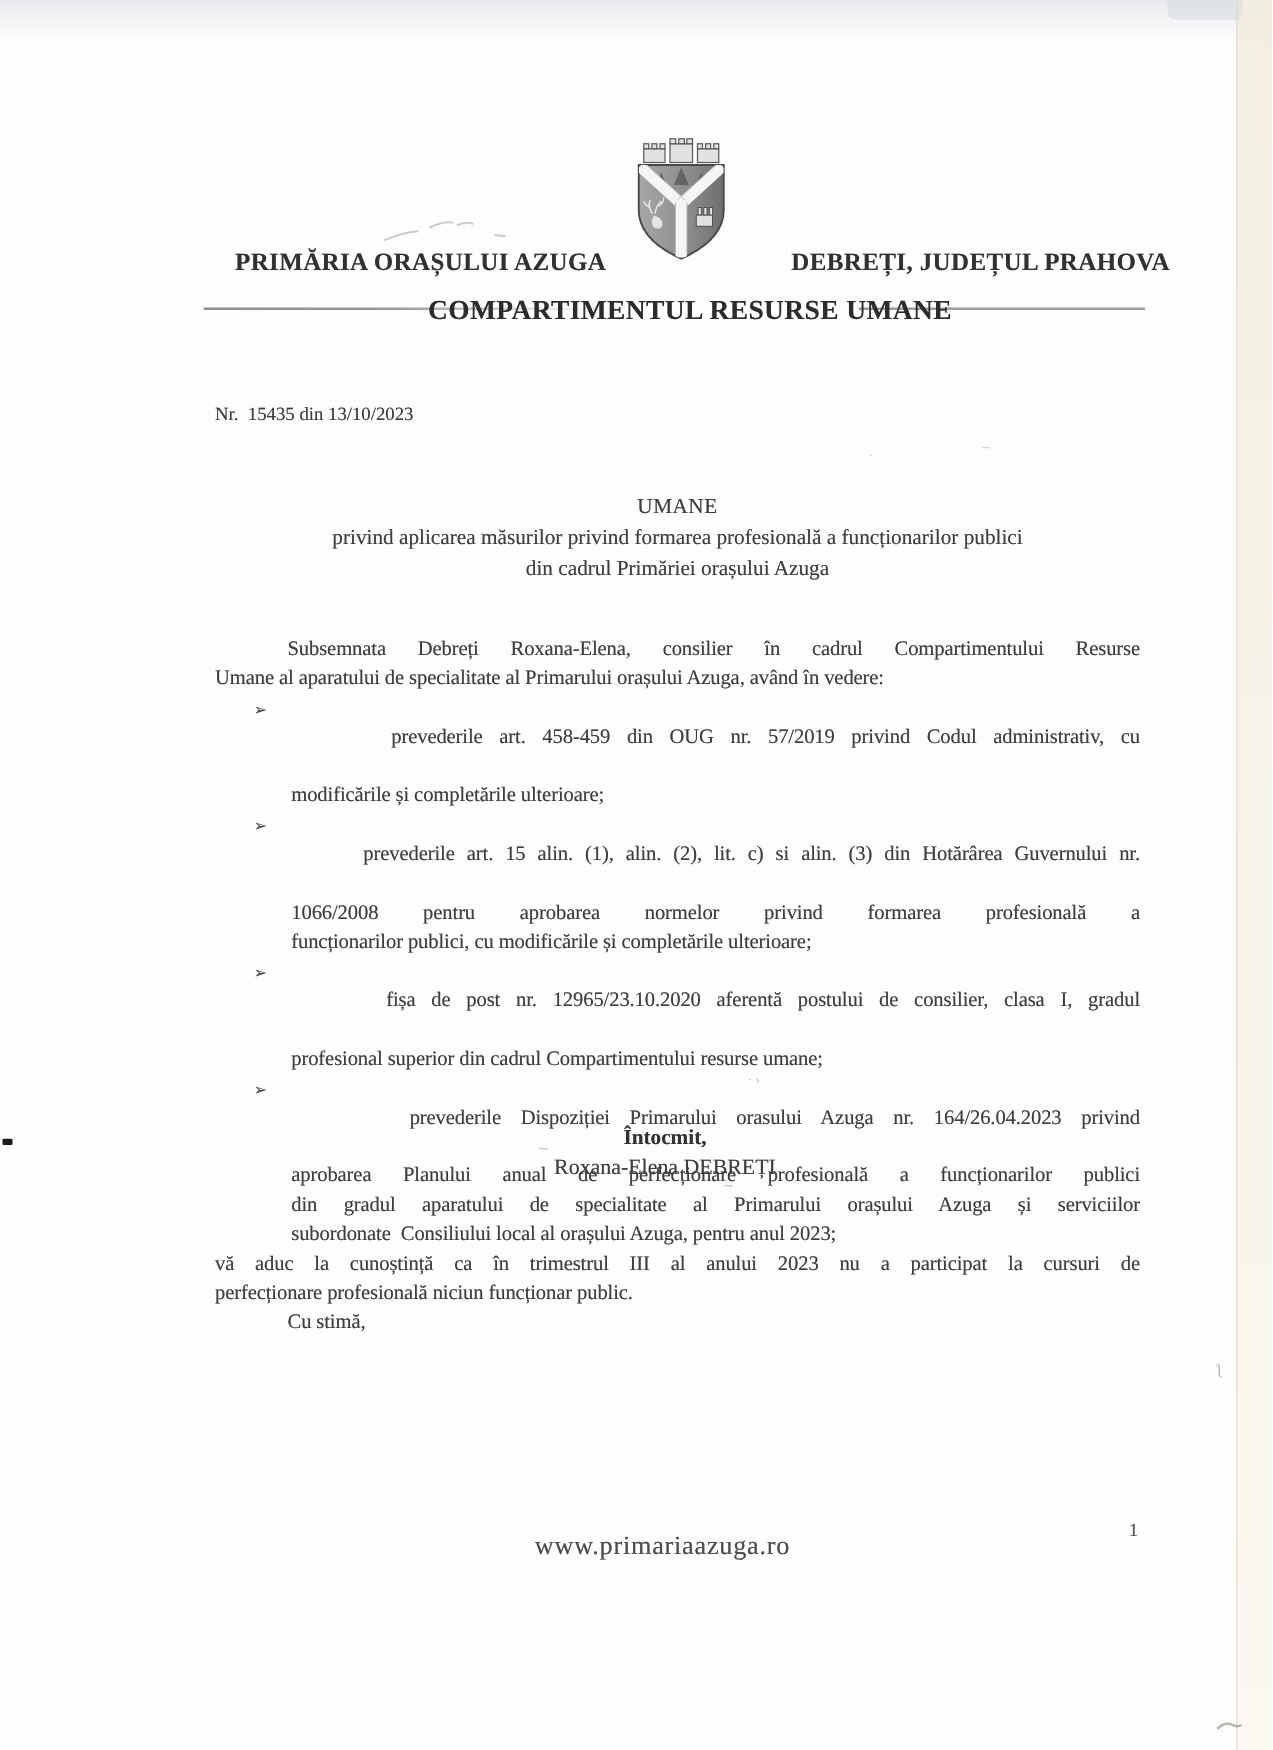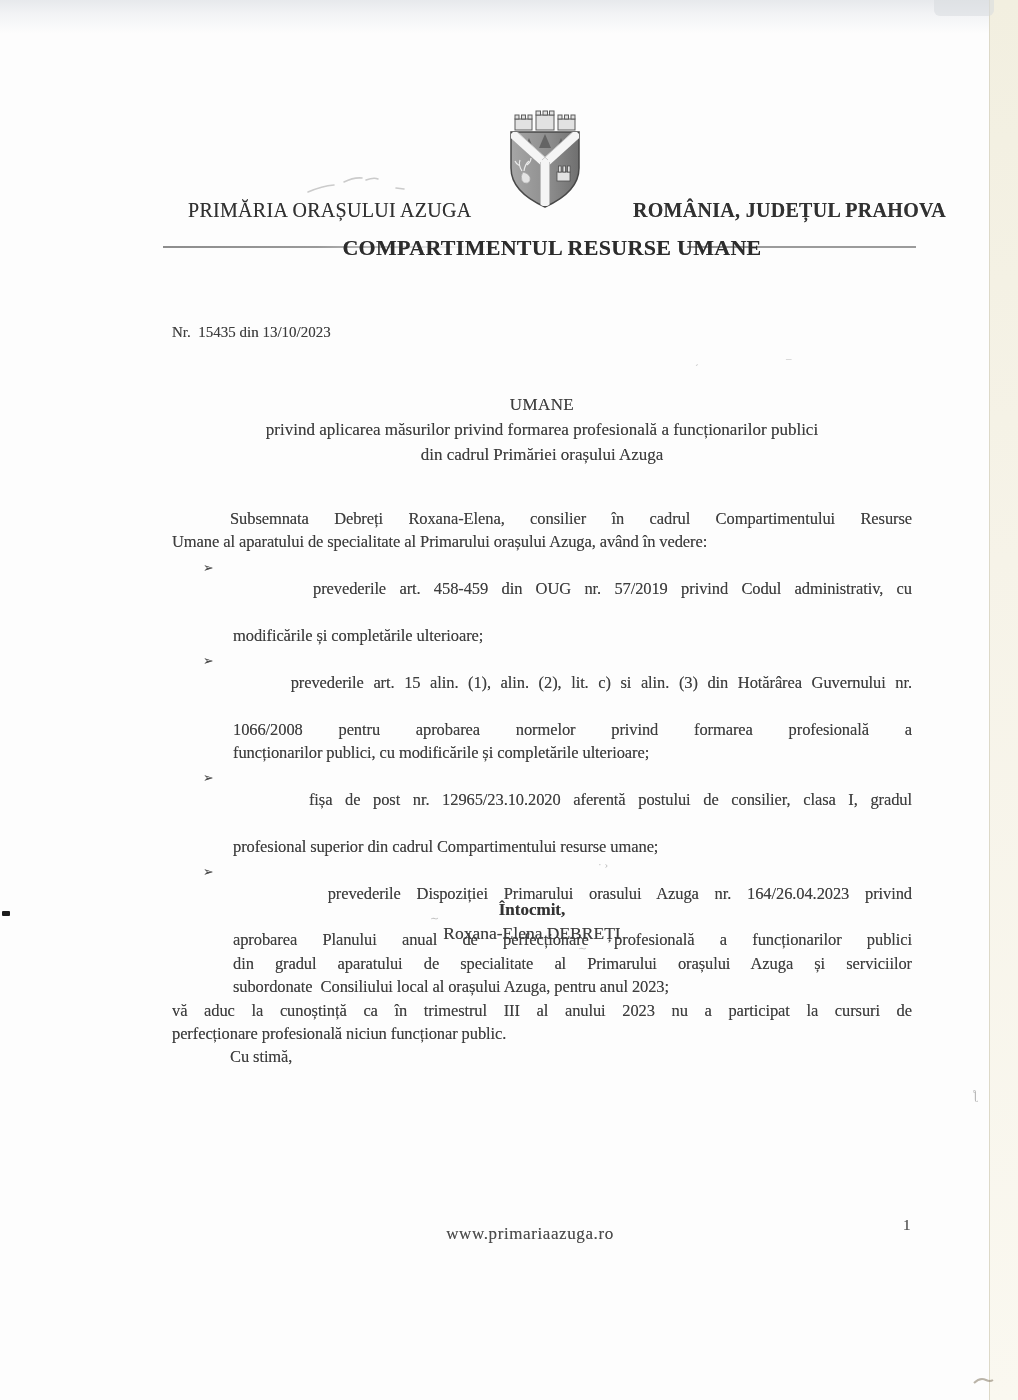--- a/index.html
+++ b/index.html
@@ -15,21 +15,21 @@
   .scan-top{position:absolute;left:0;top:0;width:1018px;height:34px;
     background:linear-gradient(to bottom,#e7e9ec 0%,#f2f3f5 40%,rgba(255,255,255,0) 100%);pointer-events:none;}
   .scan-right{position:absolute;right:0;top:0;width:28px;height:1400px;
     background:linear-gradient(to bottom,#f2efe0 0%,#f6f3e8 40%,#faf8f0 100%);
     border-left:1.5px solid #ddd9c8;pointer-events:none;}
   .scan-corner{position:absolute;right:24px;top:0;width:60px;height:16px;background:#d7dadf;opacity:.55;border-radius:0 0 6px 6px;}
 
   .soft{text-shadow:0 0 .5px rgba(60,60,60,.55);}
 
   
-  .inst{position:absolute;left:188px;top:199px;font-size:20px;font-weight:normal;letter-spacing:.3px;color:#313131;}
+  .inst{position:absolute;left:188px;top:199px;font-size:20px;font-weight:bold;letter-spacing:.3px;color:#313131;}
   .region{position:absolute;left:633px;top:199px;font-size:20px;font-weight:bold;letter-spacing:.3px;color:#313131;}
   .coa{position:absolute;left:503px;top:110px;}
   .rule-left{position:absolute;left:163px;top:246px;width:344px;height:2px;
     background:linear-gradient(to right,#8d8d8d 0%,#9a9a9a 45%,rgba(170,170,170,.25) 80%,rgba(170,170,170,0) 100%);}
   .rule-right{position:absolute;left:687px;top:246px;width:229px;height:2px;background:#9b9b9b;}
   .dept{position:absolute;left:192px;top:235px;width:720px;text-align:center;
     font-size:22px;font-weight:bold;letter-spacing:.3px;color:#2c2c2c;}
 
   
   .nr{position:absolute;left:172px;top:324px;font-size:15px;white-space:pre-wrap;}
@@ -45,21 +45,21 @@
   .bl.ind{text-indent:58px;}
   .bl.bullet,.bl.bcont{padding-left:61px;}
   .mk{position:absolute;left:31px;top:2px;font-family:"DejaVu Sans",sans-serif;font-size:12.5px;color:#4a4a4a;}
 
   
   .sig{position:absolute;left:172px;top:898px;width:720px;text-align:center;line-height:23.5px;}
   .sig .role{font-weight:bold;font-size:17px;color:#333;}
   .sig .name{font-size:17.5px;}
 
   
-  .site{position:absolute;left:170px;top:1224px;width:720px;text-align:center;font-size:17px;letter-spacing:.6px;color:#4d4d4d;}
+  .site{position:absolute;left:170px;top:1224px;width:720px;text-align:center;font-size:21px;letter-spacing:.6px;color:#4d4d4d;}
   .pagenum{position:absolute;left:903px;top:1217px;font-size:15px;color:#555;}
 
   
   .dot-left{position:absolute;left:2px;top:911px;width:8px;height:5px;background:#1c1c1c;border-radius:1px;}
   .spec{position:absolute;color:#8a8a8a;font-size:11px;opacity:.55;}
   .pencil{position:absolute;left:300px;top:168px;opacity:.5;}
   .mark-br{position:absolute;left:972px;top:1374px;width:22px;height:12px;opacity:.6;}
 </style>
 </head>
 <body>
@@ -125,21 +125,21 @@
 
     <g clip-path="url(#shclip)" fill="#e2e2e2" stroke="#4f4f4f" stroke-width="0.8">
       <rect x="54" y="62" width="13" height="9"></rect>
       <rect x="55.5" y="56" width="2.6" height="6"></rect>
       <rect x="60" y="56" width="2.6" height="6"></rect>
       <rect x="64.5" y="56" width="2.6" height="6"></rect>
     </g>
   </svg>
 
   <div class="inst soft">PRIMĂRIA ORAȘULUI AZUGA</div>
-  <div class="region soft">ROMÂNIA, JUDEȚUL PRAHOVA</div>
+  <div class="region soft">DEBREȚI, JUDEȚUL PRAHOVA</div>
   <div class="rule-left"></div>
   <div class="rule-right"></div>
   <div class="dept soft">COMPARTIMENTUL RESURSE UMANE</div>
 
   <div class="nr soft">Nr.&nbsp; 15435 din 13/10/2023</div>
 
   <div class="titleblock">
     <div class="t soft">UMANE</div>
     <div class="soft">privind aplicarea măsurilor privind formarea profesională a funcționarilor publici</div>
     <div class="soft">din cadrul Primăriei orașului Azuga</div>

